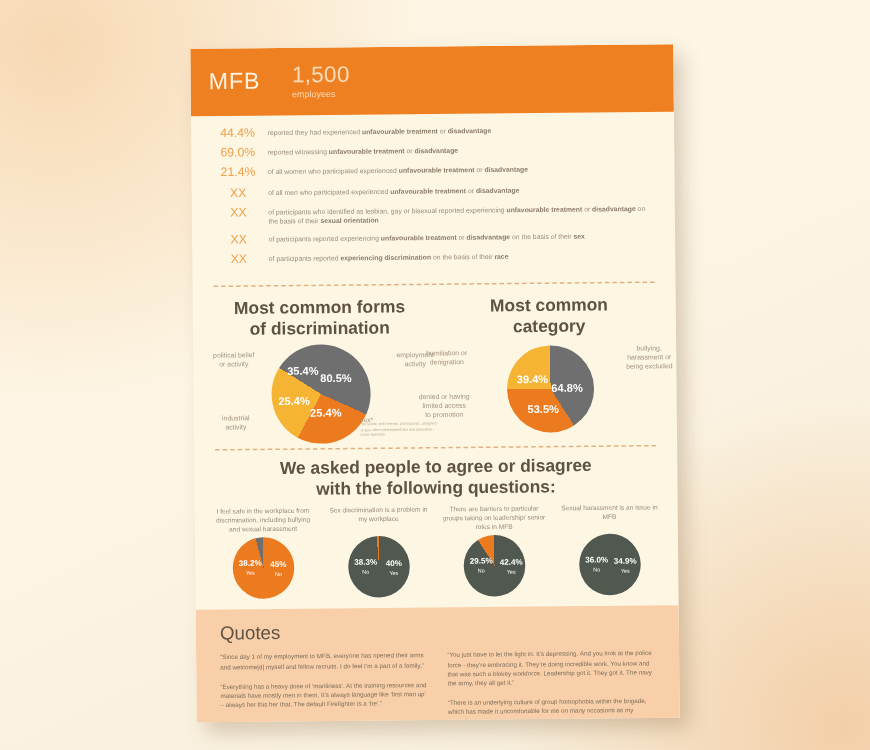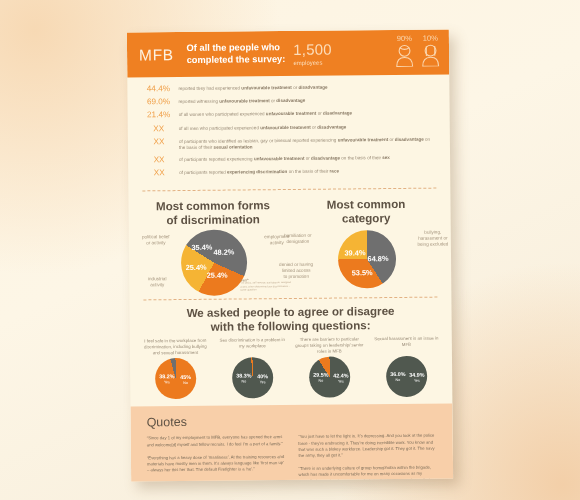--- a/index.html
+++ b/index.html
@@ -183,45 +183,23 @@
   }
 </style>
 </head>
 <body>
 
 <div id="backdrop">
 <div id="poster">
 
   <div class="hdr">
     <div class="logo">MFB</div>
-    <div class="hdr-phrase">
-      <div>Of all the people who</div>
-      <div>completed the survey:</div>
-    </div>
     <div class="hdr-count">
       <span class="num">1,500</span>
       <span class="unit">employees</span>
-    </div>
-    <div class="hdr-people">
-      <div class="p-fig">
-        <span class="pct">90%</span>
-        <svg width="19" height="23" viewBox="0 0 19 23">
-          <circle cx="9.5" cy="7" r="5.4" fill="none" stroke="#fbd6ae" stroke-width="1.1"></circle>
-          <path d="M4.6 3.8 Q9.5 7.2 14.4 3.8" fill="none" stroke="#fbd6ae" stroke-width="1.1"></path>
-          <path d="M1.6 22.5 Q1.6 13.6 9.5 13.6 Q17.4 13.6 17.4 22.5 Z" fill="none" stroke="#fbd6ae" stroke-width="1.1"></path>
-        </svg>
-      </div>
-      <div class="p-fig">
-        <span class="pct">10%</span>
-        <svg width="19" height="23" viewBox="0 0 19 23">
-          <circle cx="9.5" cy="7" r="5.4" fill="none" stroke="#fbd6ae" stroke-width="1.1"></circle>
-          <path d="M5.3 2.5 L5.3 12.2 M13.7 2.5 L13.7 12.2" fill="none" stroke="#fbd6ae" stroke-width="1.1"></path>
-          <path d="M1.6 22.5 Q1.6 13.6 9.5 13.6 Q17.4 13.6 17.4 22.5 Z" fill="none" stroke="#fbd6ae" stroke-width="1.1"></path>
-        </svg>
-      </div>
     </div>
   </div>
 
   <div class="stats">
     <div class="srow">
       <div class="sval">44.4%</div>
       <div class="stxt">reported they had experienced <b>unfavourable treatment</b> or <b>disadvantage</b></div>
     </div>
     <div class="srow">
       <div class="sval">69.0%</div>
@@ -253,21 +231,21 @@
 
   <div class="pierow">
 
     <div class="piecol">
       <div class="sec-title">
         <div>Most common forms</div>
         <div>of discrimination</div>
       </div>
       <div class="pie-wrap" style="width:66px;height:66px;margin-top:4px;">
         <div class="pie" id="pie-forms" style="width: 66px; height: 66px; background: conic-gradient(rgb(111, 111, 111) 0deg, rgb(111, 111, 111) 114.7deg, rgb(236, 122, 30) 114.7deg, rgb(236, 122, 30) 208.67deg, rgb(245, 180, 52) 208.67deg, rgb(245, 180, 52) 302.65deg, rgb(111, 111, 111) 302.65deg, rgb(111, 111, 111) 360deg);"></div>
-        <span class="slice-lbl" style="left:33px;top:18px;">48.2%</span>
+        <span class="slice-lbl" style="left:33px;top:18px;">80.5%</span>
         <span class="slice-lbl" style="left:26px;top:41px;">25.4%</span>
         <span class="slice-lbl" style="left:5px;top:33px;color:#fff;">25.4%</span>
         <span class="slice-lbl" style="left:11px;top:13px;">35.4%</span>
       </div>
       <div class="out-lbl" style="left:-4px;top:43px;width:46px;">political belief<br>or activity</div>
       <div class="out-lbl" style="right:-10px;top:44px;width:46px;">employment<br>activity</div>
       <div class="out-lbl" style="left:-2px;top:85px;width:44px;">industrial<br>activity</div>
       <div class="foot-note" style="left:103px;top:88px;">
         <span class="fn-t">sex*</span>
         <span>*on sexist, self reverse, participants, assigned at sex, when determined sex discrimination - same question</span>

